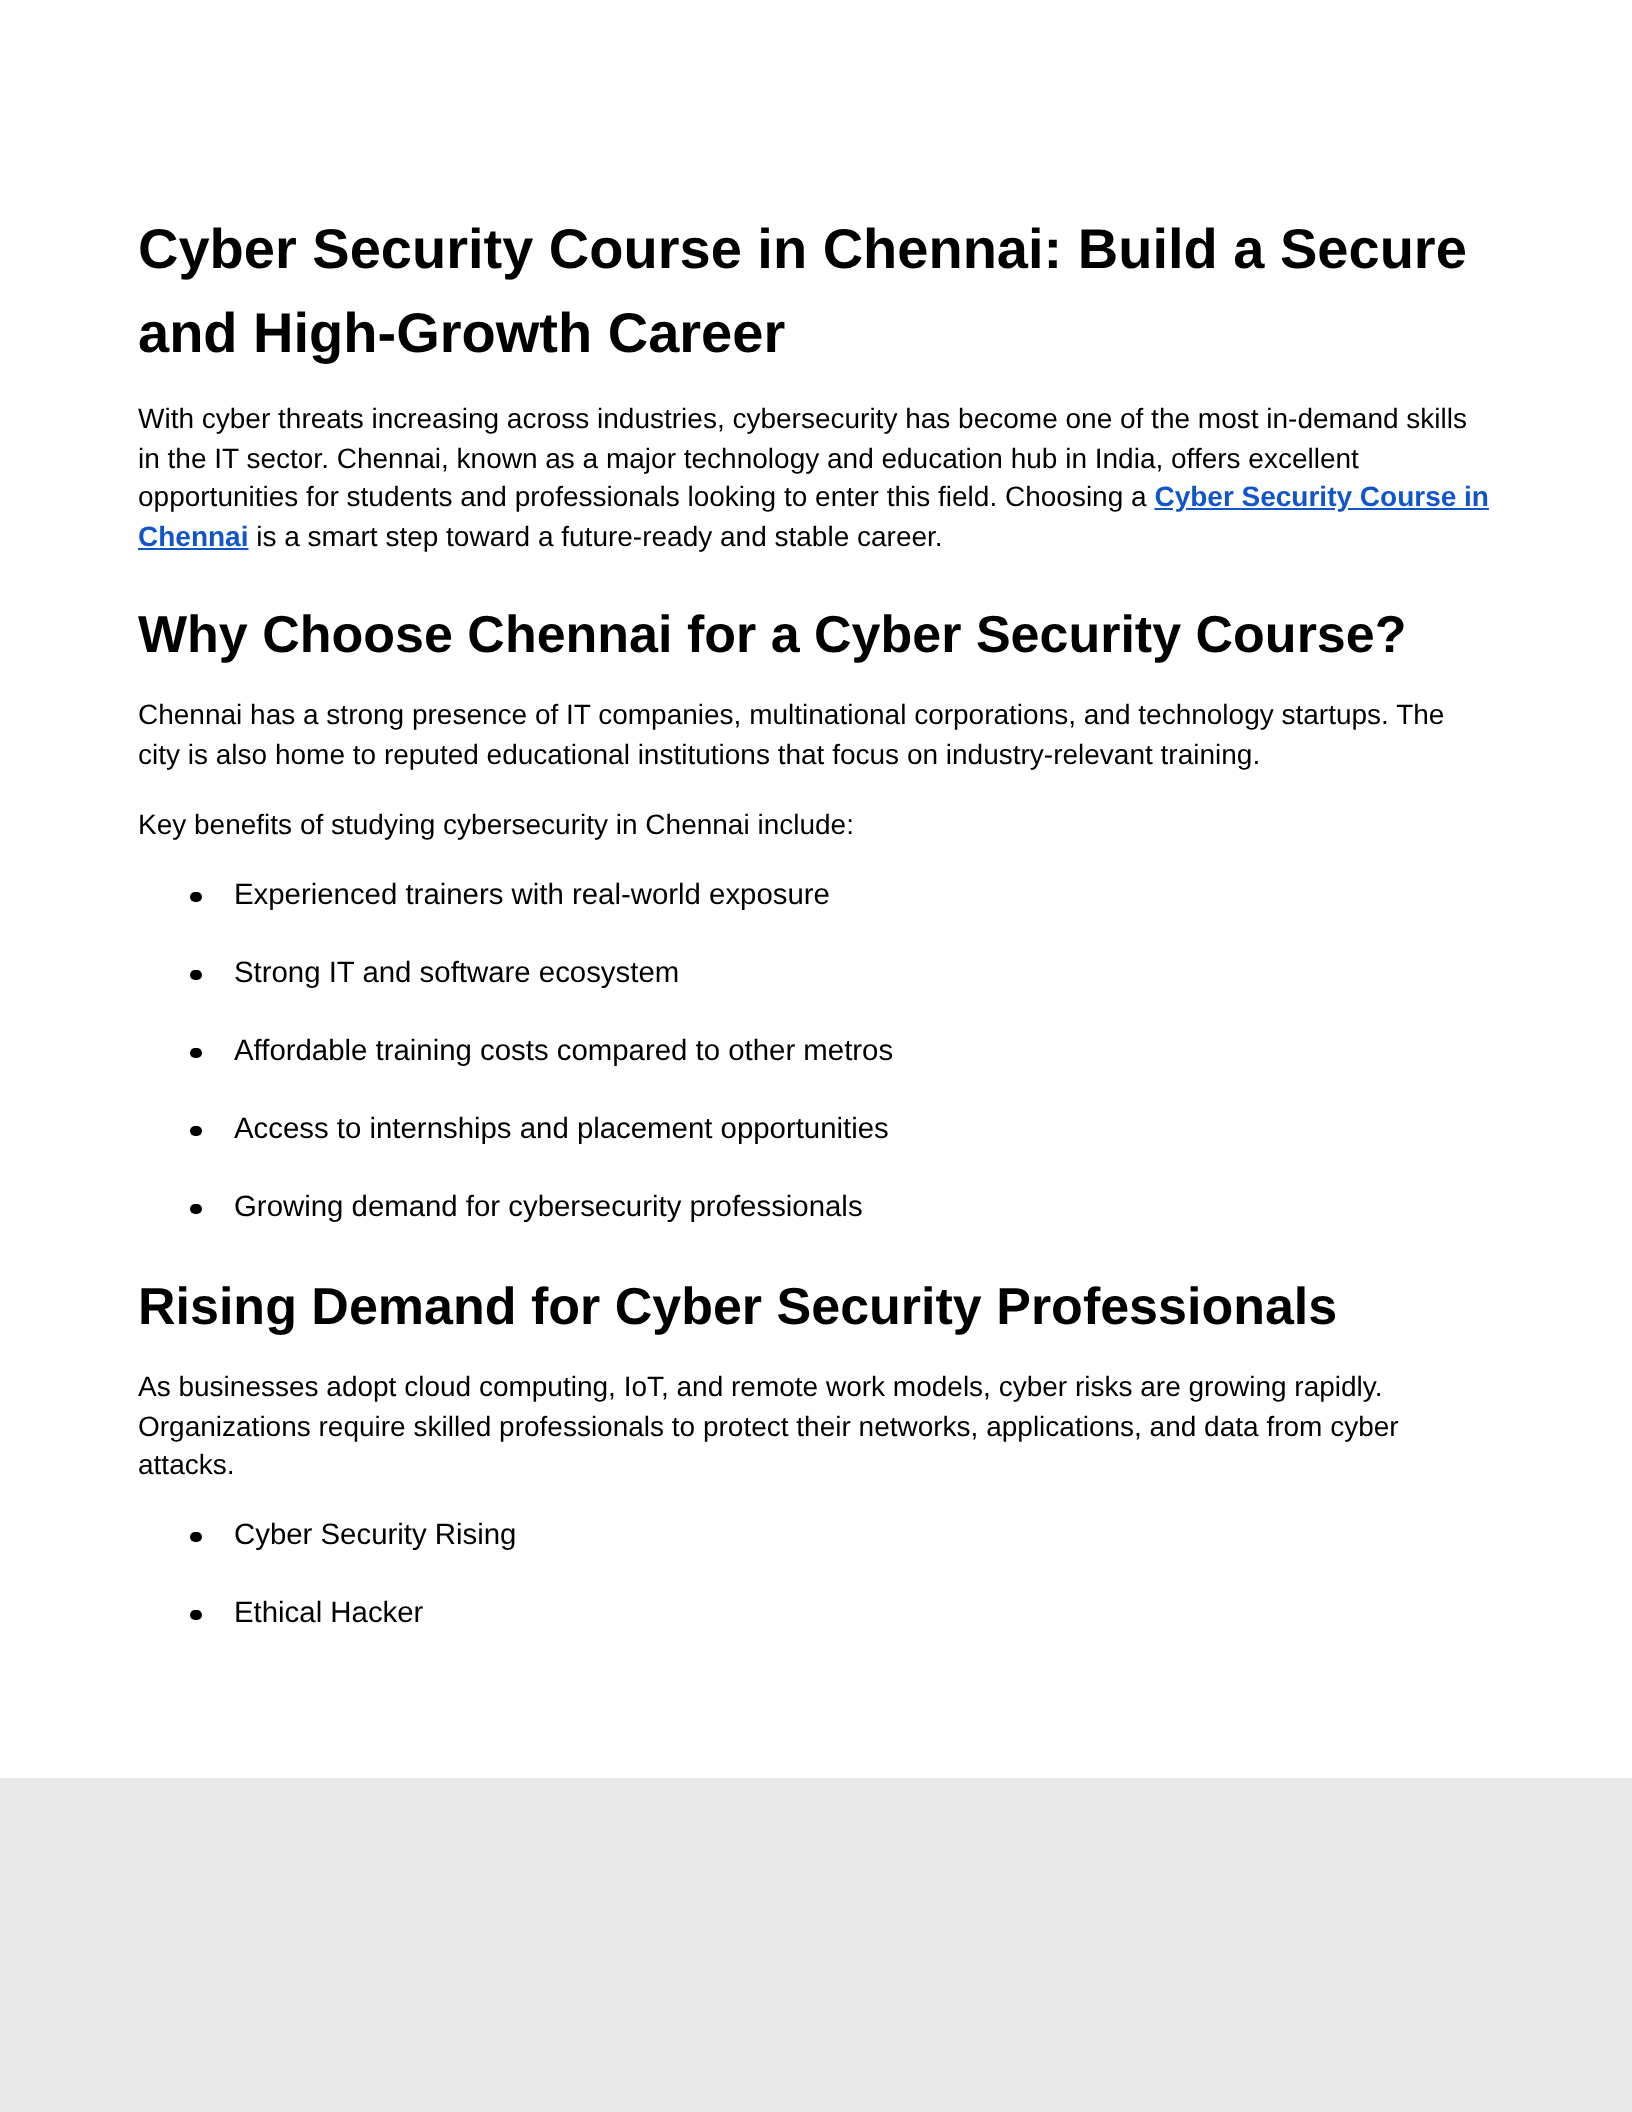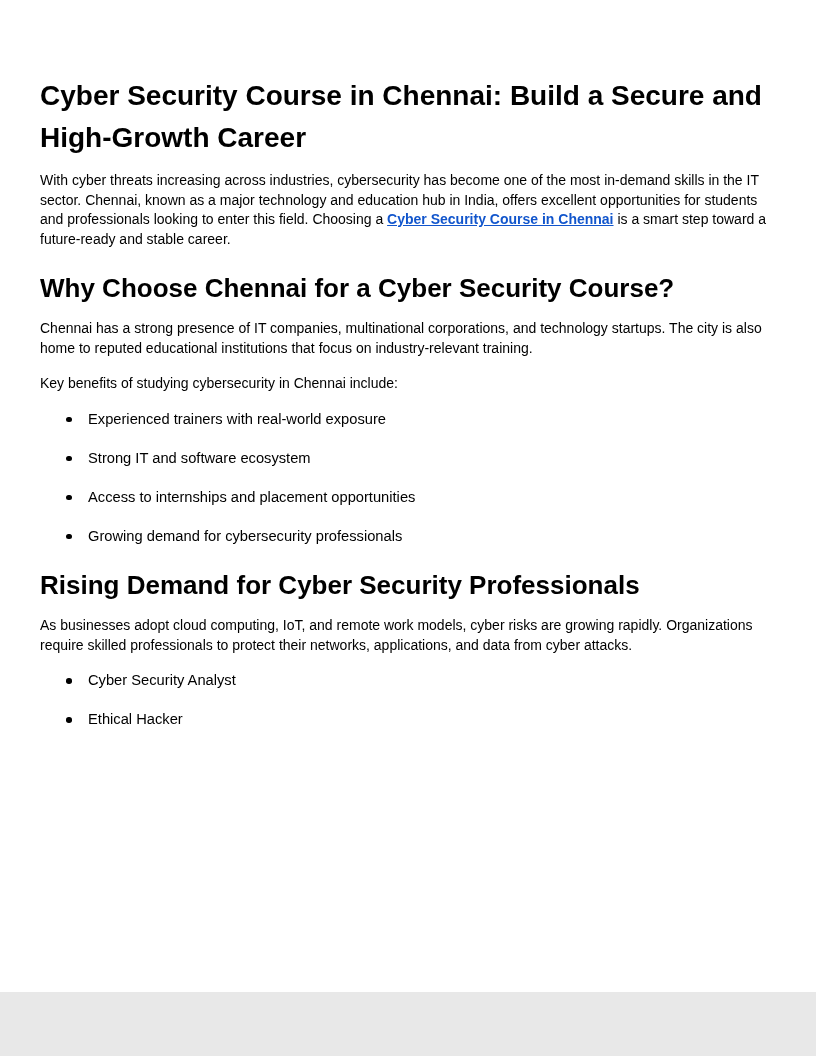--- a/index.html
+++ b/index.html
@@ -7,24 +7,24 @@
     --text: #000000;
     --background: #ffffff;
   }
   * { margin: 0; padding: 0; box-sizing: border-box; }
   html, body {
     background: #e8e8e8;
     font-family: "Liberation Sans", "DejaVu Sans", sans-serif;
   }
   .page {
     width: 816px;
-    height: 992px;
+    height: 889px;
     background: var(--background);
     color: var(--text);
-    padding: 40px;
+    padding: 69px;
     overflow: hidden;
   }
   h1.doc-title {
     font-size: 28px;
     line-height: 42px;
     font-weight: bold;
     margin-top: 35px;
     margin-bottom: 12px;
     letter-spacing: 0;
   }
@@ -80,27 +80,28 @@
 
   <h2 class="section-heading">Why Choose Chennai for a Cyber Security Course?</h2>
 
   <p class="body-text">Chennai has a strong presence of IT companies, multinational corporations, and technology startups. The city is also home to reputed educational institutions that focus on industry-relevant training.</p>
 
   <p class="body-text">Key benefits of studying cybersecurity in Chennai include:</p>
 
   <ul class="bullet-list">
     <li>Experienced trainers with real-world exposure</li>
     <li>Strong IT and software ecosystem</li>
+    <li>Affordable training costs compared to other metros</li>
     <li>Access to internships and placement opportunities</li>
     <li>Growing demand for cybersecurity professionals</li>
   </ul>
 
   <h2 class="section-heading">Rising Demand for Cyber Security Professionals</h2>
 
   <p class="body-text">As businesses adopt cloud computing, IoT, and remote work models, cyber risks are growing rapidly. Organizations require skilled professionals to protect their networks, applications, and data from cyber attacks.</p>
 
 
   <ul class="bullet-list">
-    <li>Cyber Security Analyst</li>
+    <li>Cyber Security Rising</li>
     <li>Ethical Hacker</li>
   </ul>
 
 </div>
 
 </body></html>

